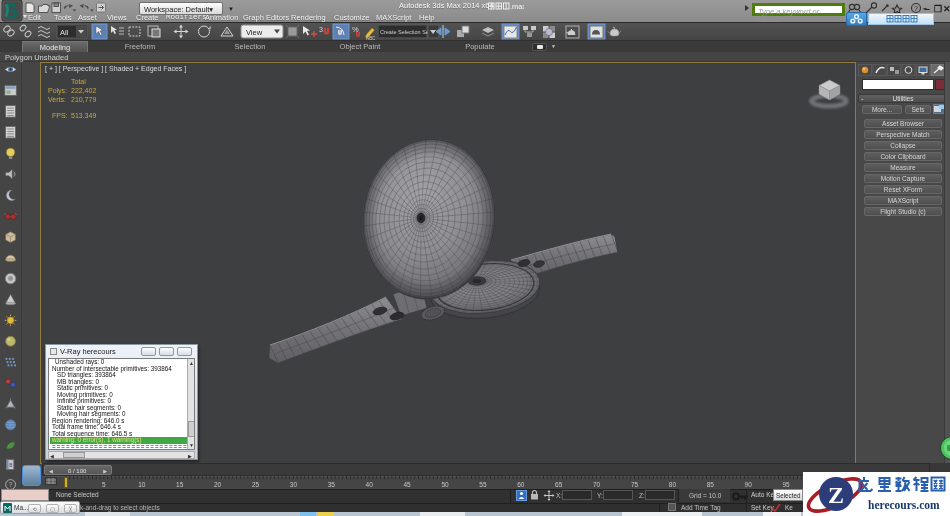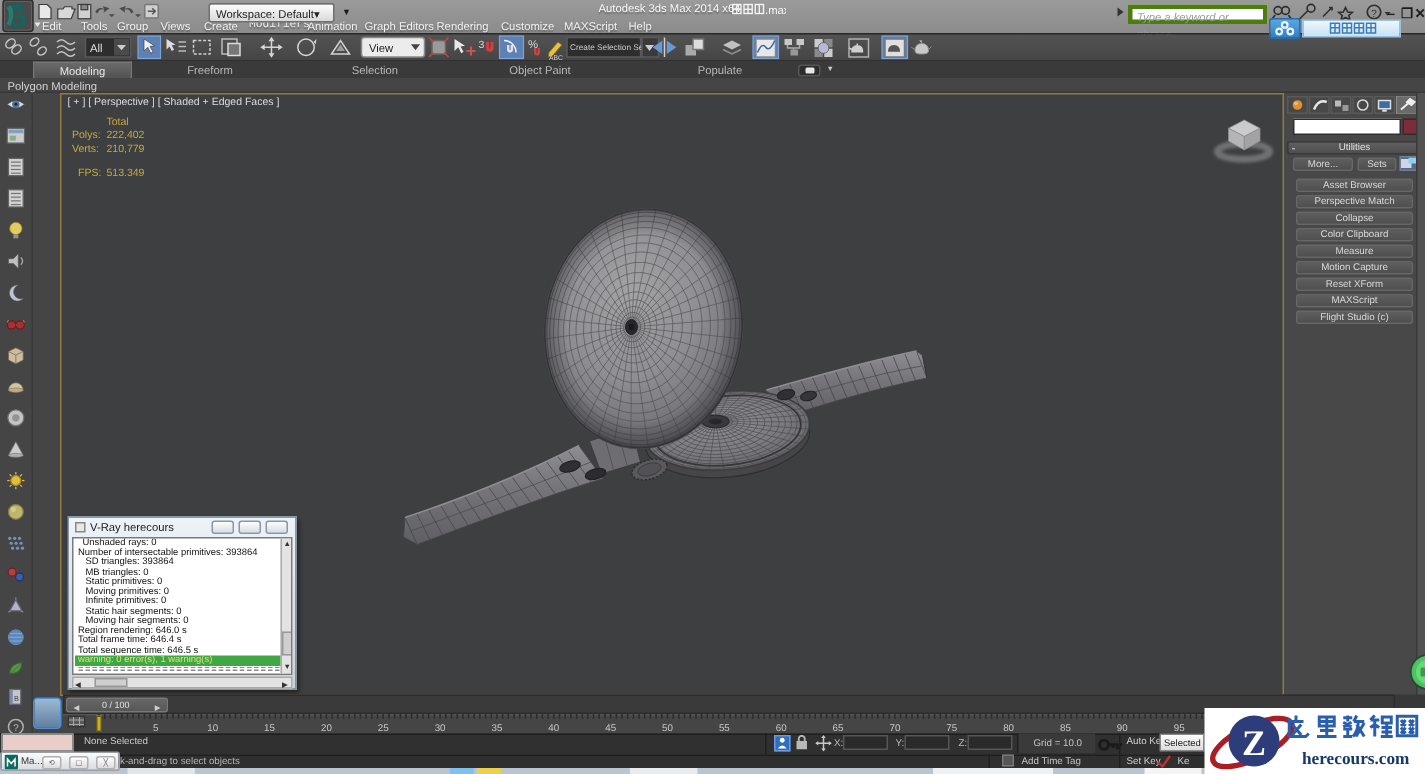--- a/index.html
+++ b/index.html
@@ -58,21 +58,21 @@
         <line x1="8" y1="4.2" x2="13.5" y2="4.2"></line>
         <line x1="10.7" y1="1" x2="10.7" y2="7"></line>
         <rect x="15.5" y="1" width="5.5" height="6"></rect>
         <line x1="18.2" y1="1" x2="18.2" y2="7"></line>
       </g>
       <text x="22" y="7" font-size="7.5" fill="#fafafa" font-family="Liberation Sans">.max</text>
     </svg>
 <div class="abs" id="menurow">
 <span style="left:4px;text-align:right;">Edit</span>
       <span style="left:30px;">Tools</span>
-      <span style="left:54px;">Group</span>
+      <span style="left:54px;">Asset</span>
       <span style="left:83px;">Views</span>
       <span style="left:112px;">Create</span>
       <span style="left:142px;font-family:Liberation Mono, monospace;">Modifiers</span>
       <span style="left:181px;">Animation</span>
       <span style="left:219px;">Graph Editors</span>
       <span style="left:267px;">Rendering</span>
       <span style="left:310px;">Customize</span>
       <span style="left:352px;">MAXScript</span>
       <span style="left:395px;">Help</span>
 </div>
@@ -240,21 +240,21 @@
 <div class="tab" style="left:110px;width:60px;">Freeform</div>
 <div class="tab" style="left:220px;width:60px;">Selection</div>
 <div class="tab" style="left:325px;width:70px;">Object Paint</div>
 <div class="tab" style="left:450px;width:60px;">Populate</div>
       <div class="abs" style="left:532px;top:2px;width:15px;height:8px;background:#2d2d2d;border:1px solid #555;border-radius:2px;">
         <span style="position:absolute;left:4px;top:1px;width:6px;height:4px;background:#e8e8e8;border-radius:1px;"></span>
       </div>
       <div class="abs" style="left:551px;top:2px;font-size:5px;color:#ccc;">▼</div>
 </div>
 <div class="abs" id="ribrow">
-      <span style="position:absolute;left:5px;top:1px;">Polygon Modeling</span>
+      <span style="position:absolute;left:5px;top:1px;">Polygon Unshaded</span>
     </div>
 <div class="abs" id="leftcol"></div>
     <svg class="abs" style="left:0;top:62px;" width="22" height="454" viewBox="0 0 22 454">
       <g opacity="0.92" transform="translate(4 1.0) scale(0.82)">
         <path d="M1 8 Q8 2 15 8 Q8 14 1 8 z" fill="#e8e8e8" stroke="#555" stroke-width="0.5"></path>
         <circle cx="8" cy="8" r="3" fill="#4a7ab0"></circle>
         <circle cx="8" cy="8" r="1.2" fill="#222"></circle>
       </g>
       <g opacity="0.92" transform="translate(4 21.9) scale(0.82)">
         <rect x="1" y="2" width="14" height="12" fill="#d8d8d8" stroke="#666"></rect>

